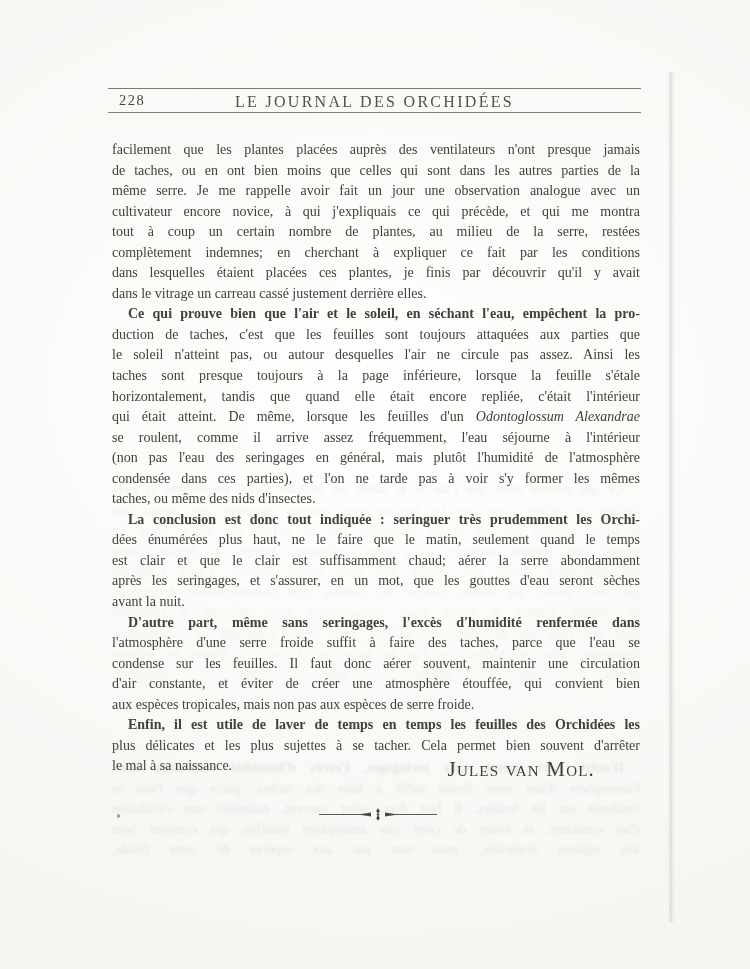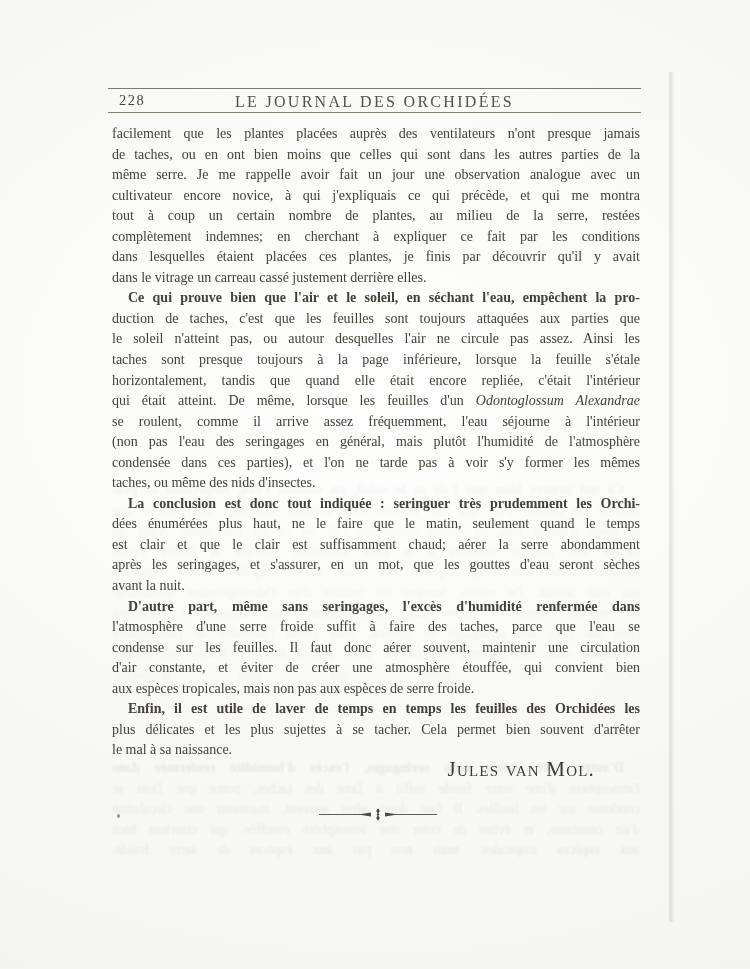--- a/index.html
+++ b/index.html
@@ -39,21 +39,21 @@
     position: absolute; left: 11px; top: 1px;
     font-size: 14.5px; letter-spacing: 1.5px; color: #4a463f;
   }
   .journal-title {
     position: absolute; left: 0; right: 0; top: 2px;
     text-align: center;
     font-size: 16px; letter-spacing: 2.3px;
     color: #53504a;
   }
   .article {
-    position: absolute; left: 112px; top: 124px; width: 528px;
+    position: absolute; left: 112px; top: 140px; width: 528px;
     color: #44403a;
     font-size: 14px;
     z-index: 2;
   }
   .line {
     line-height: 20.55px;
     height: 20.55px;
     text-align: justify;
     text-align-last: justify;
     text-justify: inter-word;

